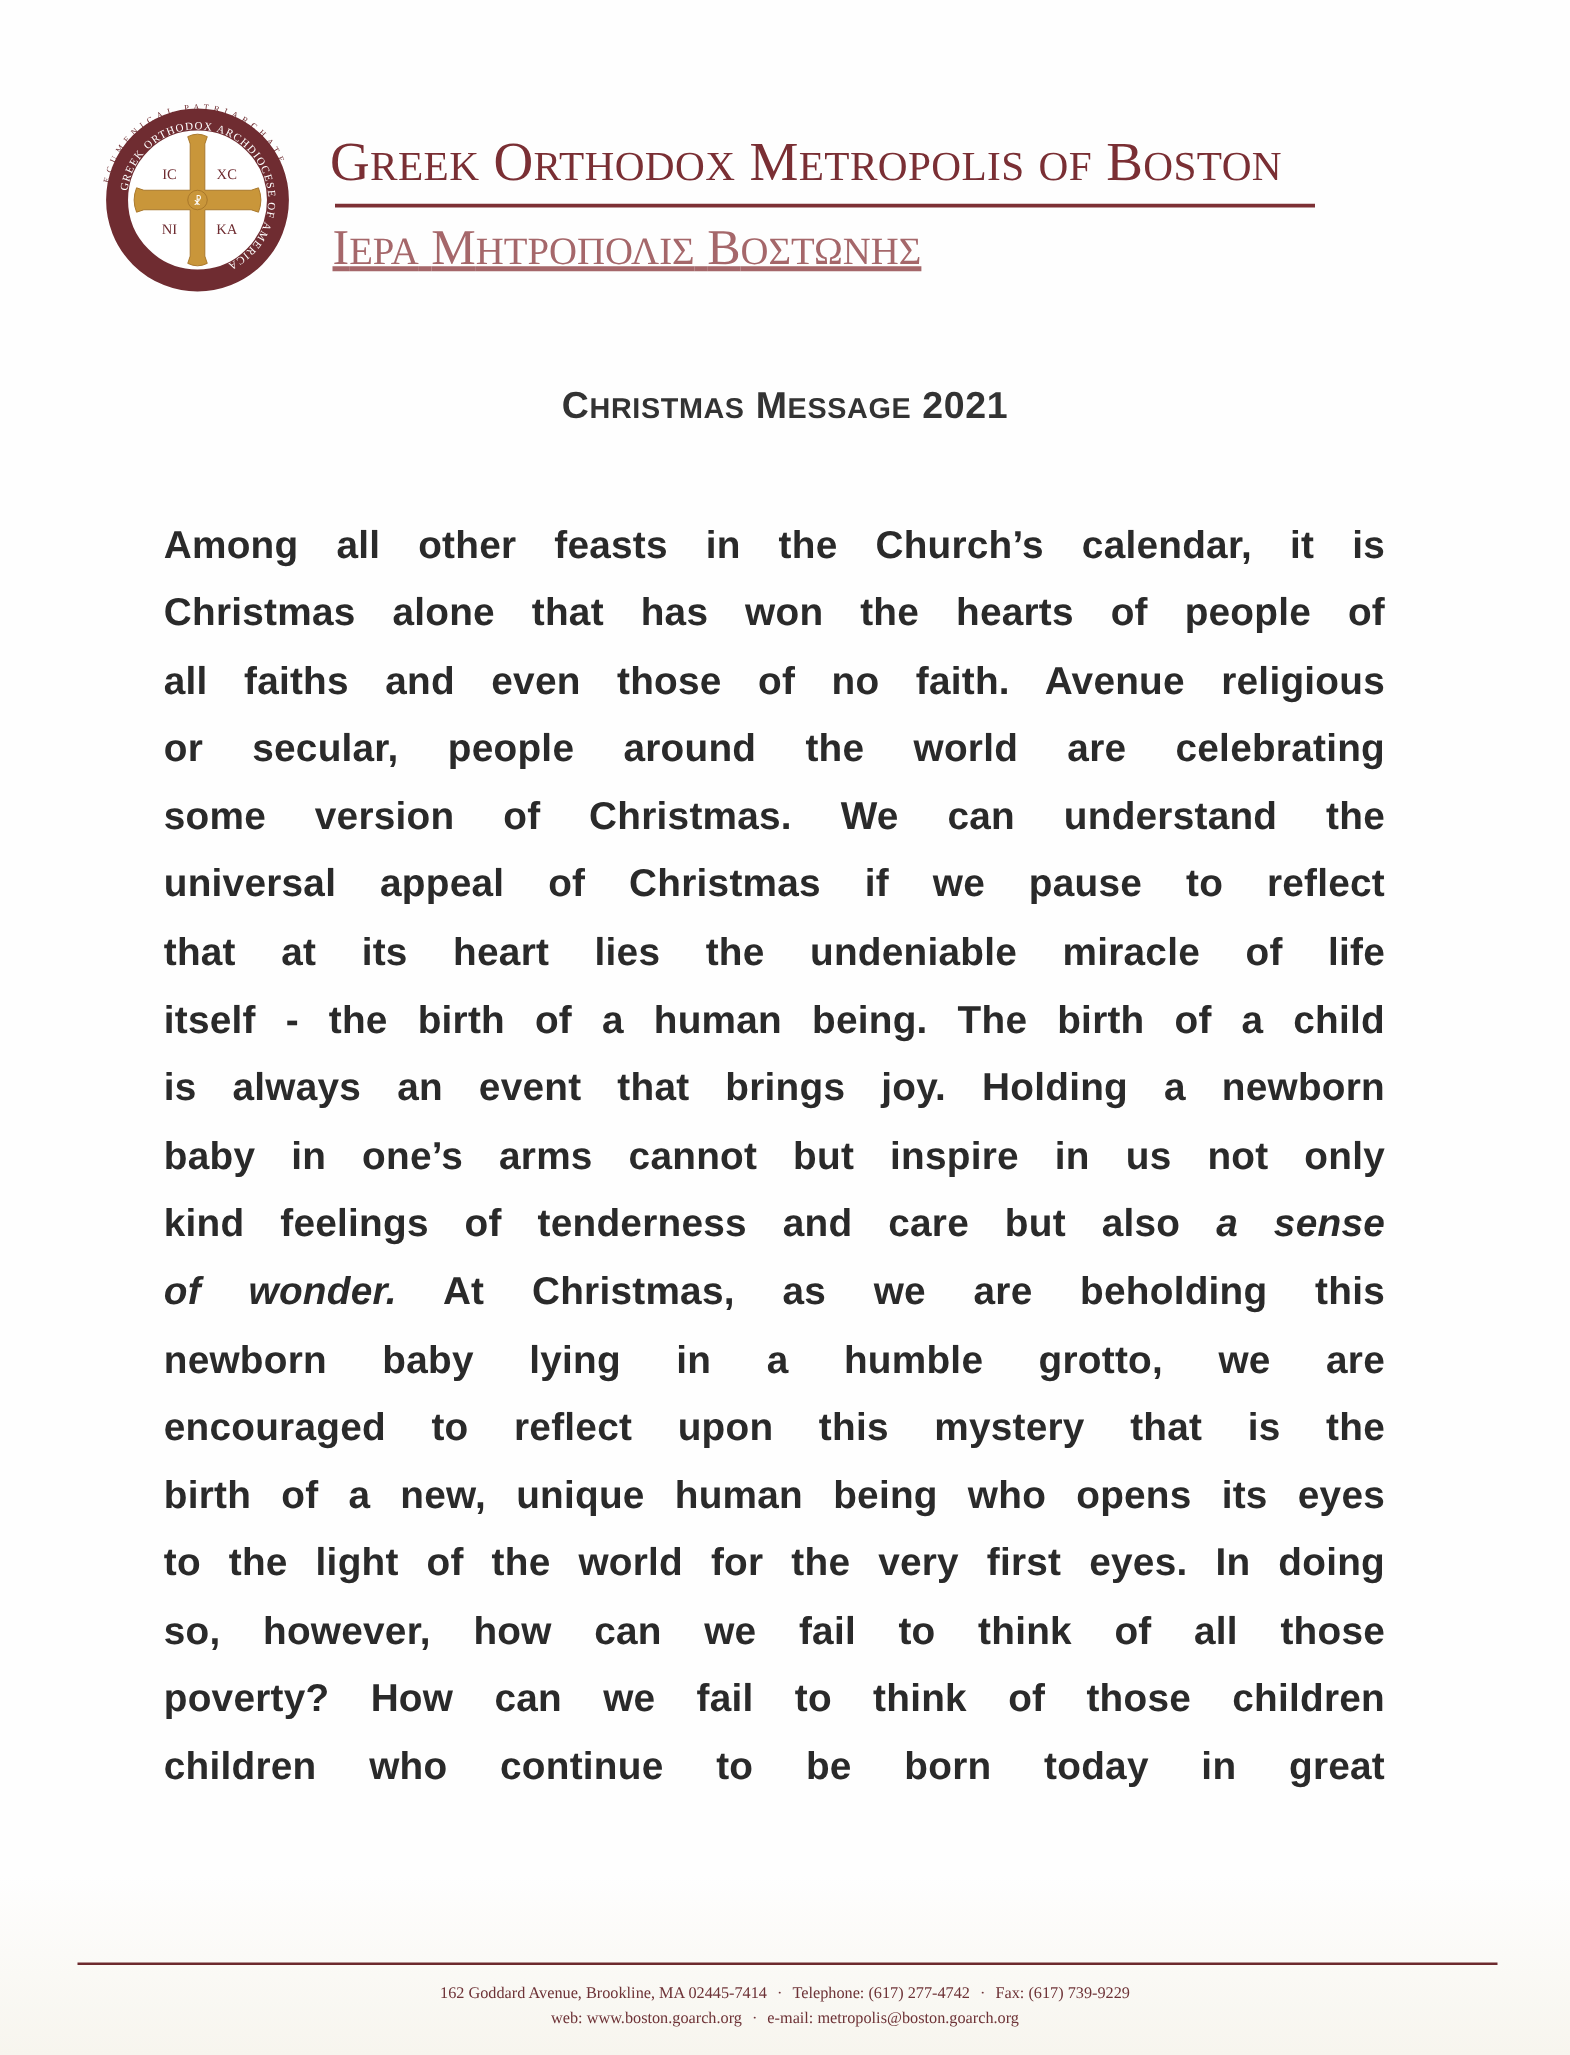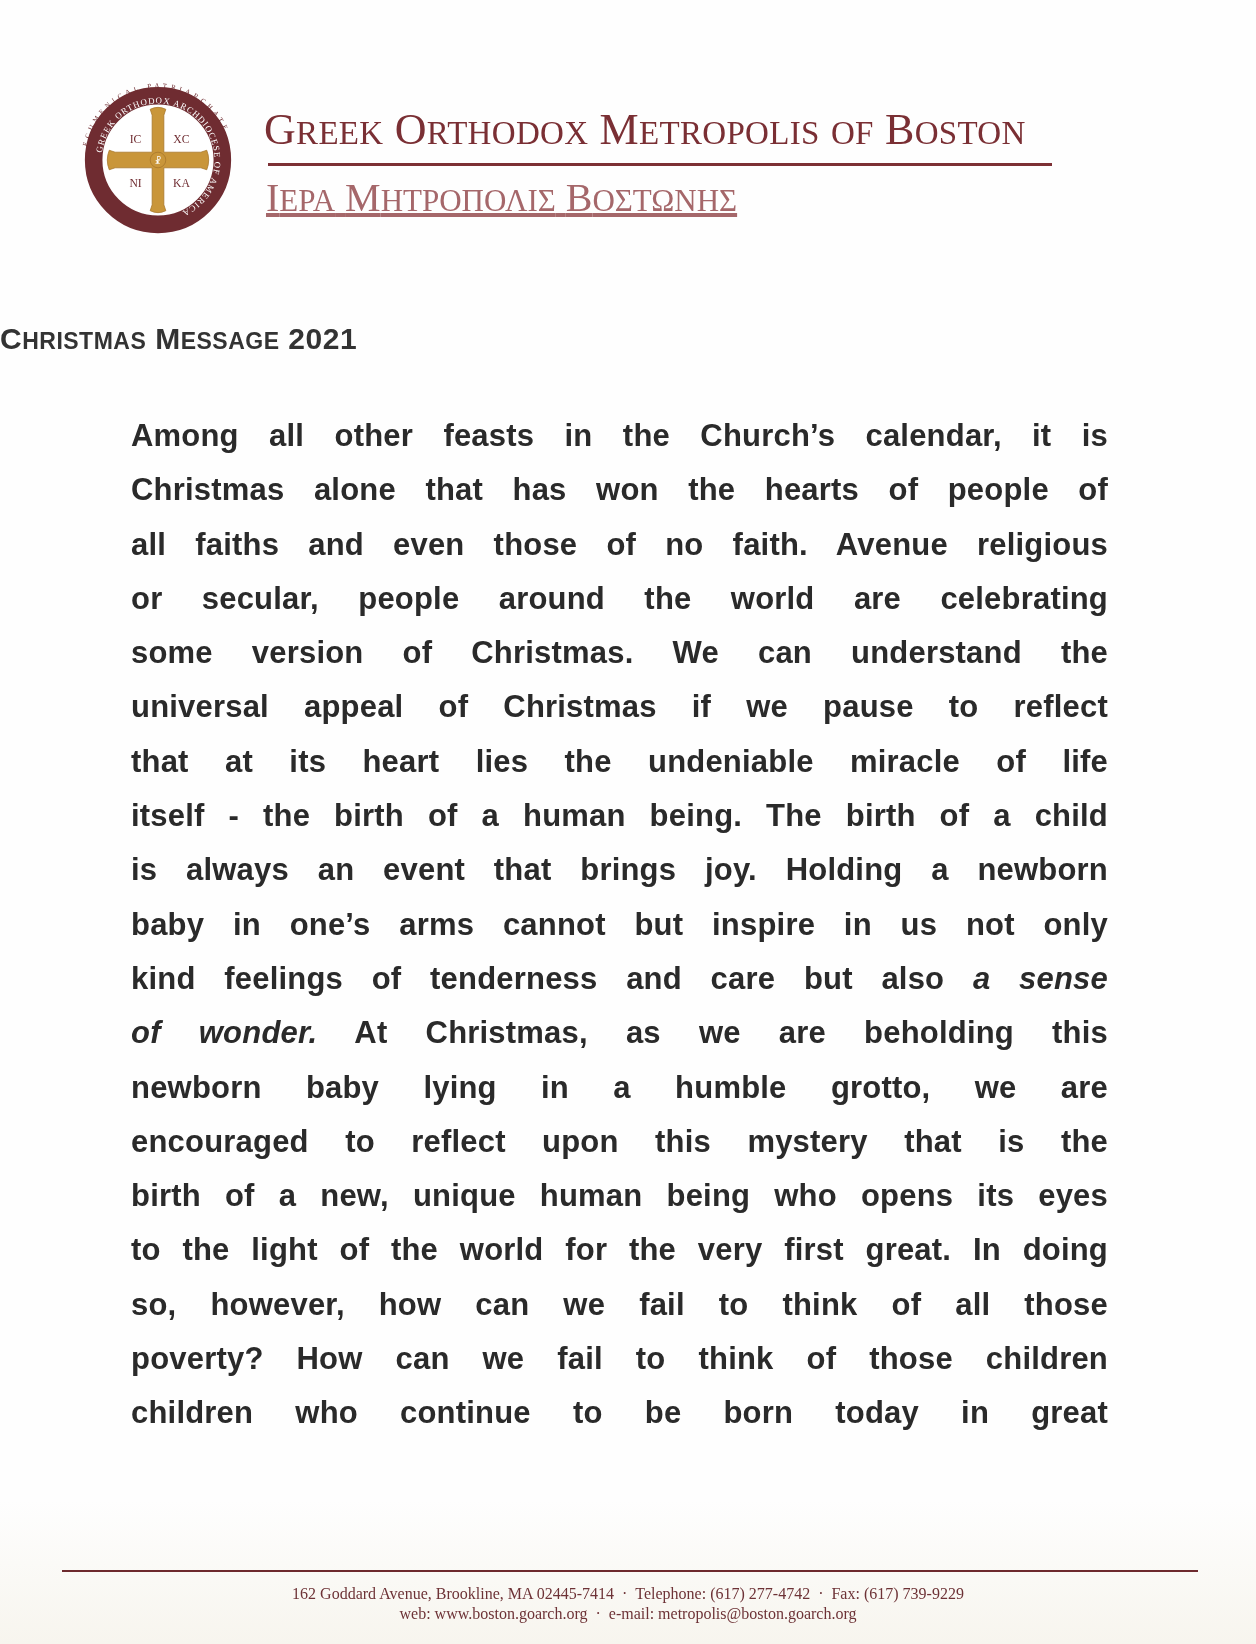--- a/index.html
+++ b/index.html
@@ -25,42 +25,42 @@
     position: absolute; left: 268px; top: 163px; width: 784px; height: 3px; background: #7d3035;
   }
   .org-gr {
     position: absolute; left: 266px; top: 178px;
     font-family: "Liberation Serif", serif; color: #a5676a;
     font-size: 40px; white-space: nowrap; line-height: 1; text-decoration: underline;
   }
   .org-gr .sc { font-size: 31px; }
   
   .doc-title {
-    position: absolute; left: 0; right: 0; top: 324px; 
+    position: absolute; left: 0; right: 0; top: 310px; text-align: center;
     font-weight: bold; color: #333; font-size: 30px; letter-spacing: 0.5px; line-height: 1;
   }
   .doc-title .sc { font-size: 23px; }
   
   .body-text {
     position: absolute; left: 131px; top: 416px; width: 977px;
     font-weight: bold; color: #2a2a2a; font-size: 31px;
   }
   .line {
     height: 54.3px; line-height: 40px;
     text-align: justify; text-align-last: justify; white-space: nowrap;
     letter-spacing: 0.2px;
   }
   .line em { font-style: italic; }
   
   .footer-rule {
     position: absolute; left: 62px; top: 1570px; width: 1136px; height: 2px; background: #6d2a2e;
   }
   .footer {
     position: absolute; left: 0; right: 0; top: 1584px; text-align: center;
-    font-family: "Liberation Serif", serif; color: #6d3236; font-size: 16px; line-height: 20px;
+    font-family: "Liberation Serif", serif; color: #6d3236; font-size: 13px; line-height: 20px;
   }
   .footer .sep { margin: 0 8px; }
 </style>
 </head>
 <body>
 
 <div class="page-bottom-tint"></div>
 
 <svg class="seal" viewBox="0 0 160 160">
   <defs>
@@ -117,21 +117,21 @@
     <div class="line" style="white-space: nowrap;"><span>universal appeal of Christmas if we pause to reflect</span></div>
     <div class="line" style="white-space: nowrap;"><span>that at its heart lies the undeniable miracle of life</span></div>
     <div class="line" style="white-space: nowrap;"><span>itself - the birth of a human being. The birth of a child</span></div>
     <div class="line" style="white-space: nowrap;"><span>is always an event that brings joy. Holding a newborn</span></div>
     <div class="line" style="white-space: nowrap;"><span>baby in one’s arms cannot but inspire in us not only</span></div>
     <div class="line" style="white-space: nowrap;"><span>kind feelings of tenderness and care but also </span><em>a sense</em></div>
     <div class="line" style="white-space: nowrap;"><em>of wonder.</em><span> At Christmas, as we are beholding this</span></div>
     <div class="line" style="white-space: nowrap;"><span>newborn baby lying in a humble grotto, we are</span></div>
     <div class="line" style="white-space: nowrap;"><span>encouraged to reflect upon this mystery that is the</span></div>
     <div class="line" style="white-space: nowrap;"><span>birth of a new, unique human being who opens its eyes</span></div>
-    <div class="line" style="white-space: nowrap;"><span>to the light of the world for the very first great. In doing</span></div>
+    <div class="line" style="white-space: nowrap;"><span>to the light of the world for the very first eyes. In doing</span></div>
     <div class="line" style="white-space: nowrap;"><span>so, however, how can we fail to think of all those</span></div>
     <div class="line" style="white-space: nowrap;"><span>poverty? How can we fail to think of those children</span></div>
     <div class="line" style="white-space: nowrap;"><span>children who continue to be born today in great</span></div>
   </div>
 
 <div class="footer-rule"></div>
 <div class="footer">
   <div>
     <span>162 Goddard Avenue, Brookline, MA 02445-7414</span><span class="sep">·</span><span>Telephone: (617) 277-4742</span><span class="sep">·</span><span>Fax: (617) 739-9229</span>
   </div>

